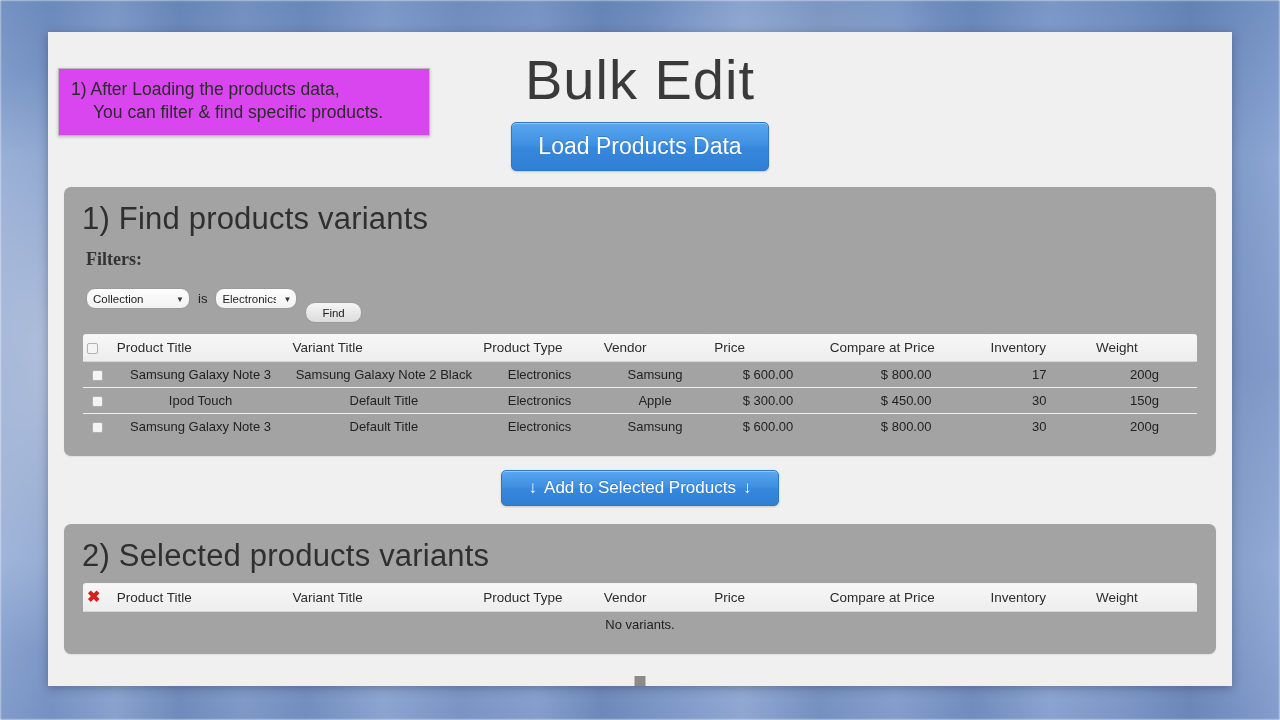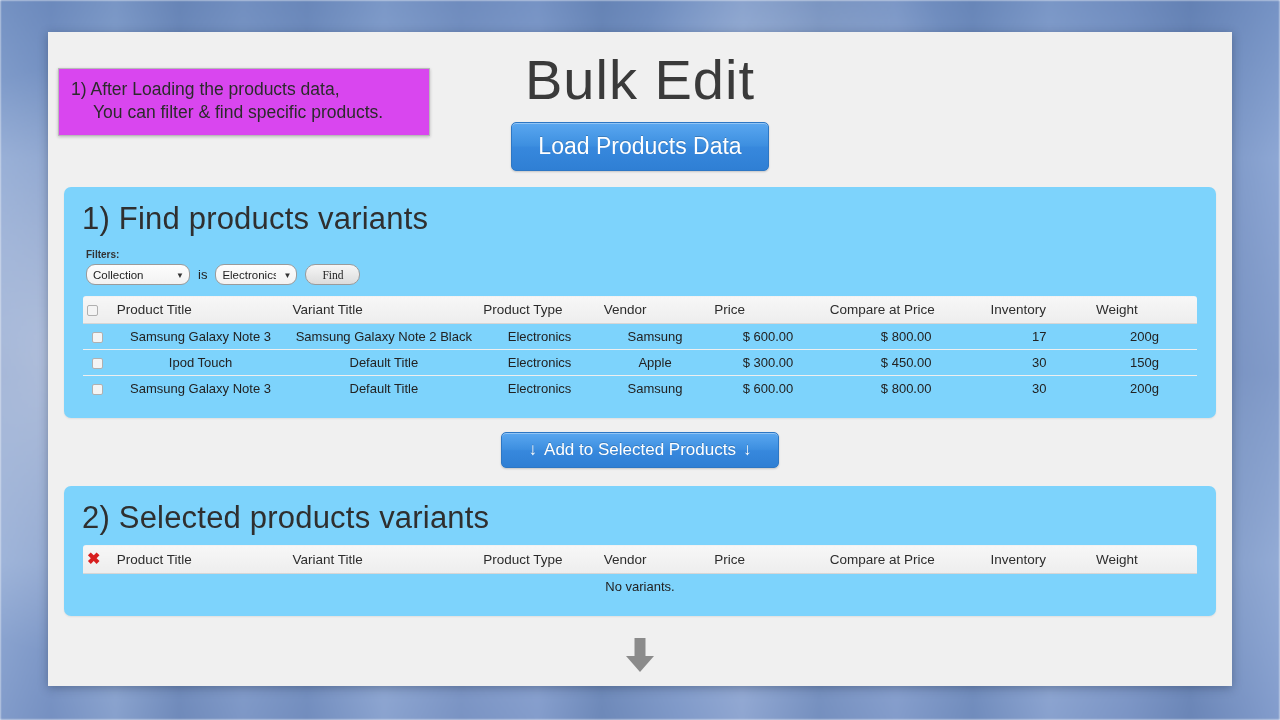--- a/index.html
+++ b/index.html
@@ -89,39 +89,40 @@
     cursor: pointer;
     text-shadow: 0 -1px 0 rgba(0,0,0,.18);
     box-shadow: inset 0 1px 0 rgba(255,255,255,.35), 0 1px 2px rgba(0,0,0,.18);
     font-family: "Liberation Sans", sans-serif;
   }
   .btn-primary.sm { font-size: 17px; padding: 7px 20px; margin-top: 0; }
   .btn-primary.sm .arrow { padding: 0 7px; }
 
   
   .card {
-    background: #7dd3fc;
+    background: #a3a3a3;
     border-radius: 7px;
     margin: 0 16px 20px 16px;
     padding: 14px 18px 16px 18px;
     box-shadow: 0 1px 2px rgba(0,0,0,.07);
   }
   .card h2 {
     margin: 0 0 8px 0;
     font-size: 31px;
     font-weight: 300;
     color: #2f2f2f;
     letter-spacing: .2px;
   }
 
   .filters-label {
-    font-size: 10px;
+    font-size: 18px;
     font-weight: bold;
     color: #333;
     margin: 12px 0 4px 4px;
+    font-family: Liberation Serif, serif;
   }
   .filters-row {
     display: flex; align-items: center;
     gap: 8px; margin: 0 0 10px 4px;
   }
   select.native {
     appearance: none; -webkit-appearance: none;
     font-family: "Liberation Sans", sans-serif;
     font-size: 11.5px;
     color: #1d1d1d;
@@ -135,29 +136,30 @@
   .sel-wrap { position: relative; display: inline-block; }
   .sel-wrap .caret {
     position: absolute; right: 6px; top: 50%;
     transform: translateY(-50%);
     font-size: 8px; color: #333; pointer-events: none;
   }
   #sel-field { width: 104px; }
   #sel-value { width: 82px; }
   .is-word { font-size: 13px; color: #222; font-weight: 500; }
   .btn-find {
-    font-family: Liberation Serif, serif;
+    font-family: Liberation Sans, sans-serif;
     font-size: 11.5px;
     color: #1d1d1d;
     background: linear-gradient(180deg,#f6f6f6,#dcdcdc);
     border: 1px solid #9b9b9b;
     border-radius: 10px;
     height: 21px;
     padding: 0 16px;
     cursor: pointer;
+    margin-top: 28px;
   }
 
   
   table.grid {
     width: 100%;
     border-collapse: collapse;
     border: 1px solid #d6d6d6;
     border-radius: 4px;
     overflow: hidden;
     table-layout: fixed;

